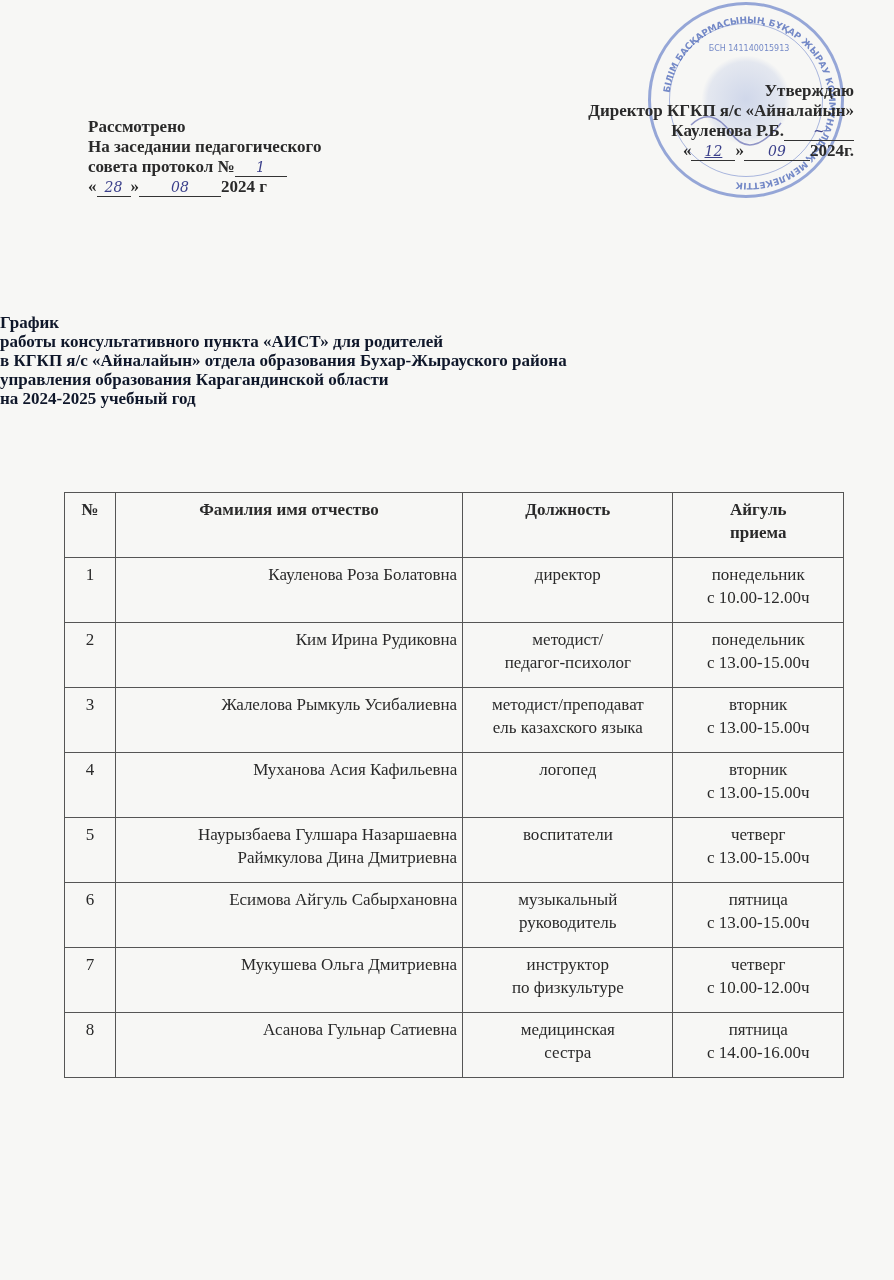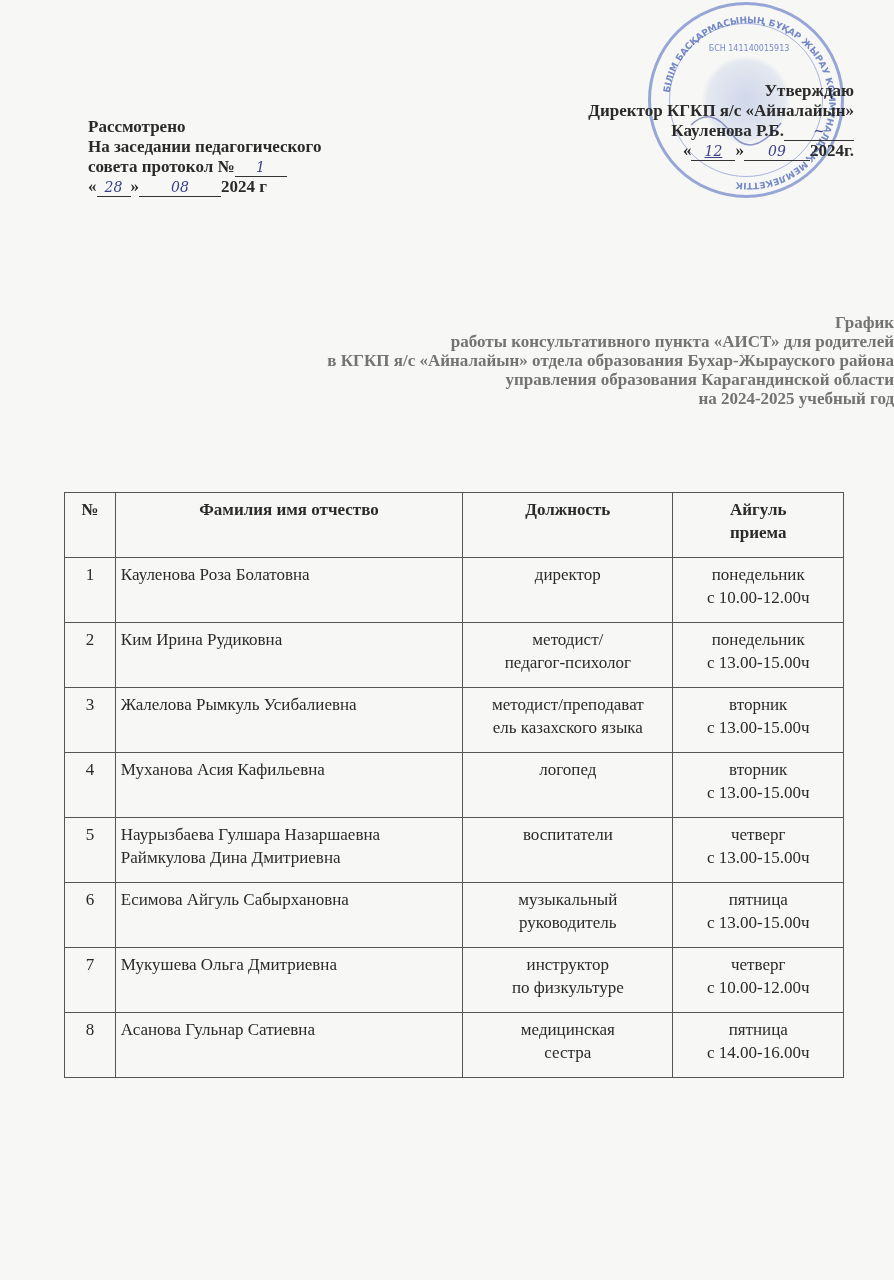--- a/index.html
+++ b/index.html
@@ -47,23 +47,23 @@
     border: 1.5px solid rgba(70,100,190,0.45);
   }
   .stamp .emblem {
     position: absolute; left: 50px; top: 50px; width: 90px; height: 90px;
     border-radius: 50%;
     background: radial-gradient(circle, rgba(90,120,200,0.25) 0%, rgba(90,120,200,0.12) 60%, transparent 70%);
   }
   .stamp svg { position: absolute; left: 0; top: 0; }
   .title-block {
     position: absolute; left: 0; right: 0; top: 313px;
-    text-align: right;
+    text-align: left;
     font-weight: bold; font-size: 17px; line-height: 19px;
-    color: #737373;
+    color: #0f172a;
   }
   table.schedule {
     position: absolute; left: 64px; top: 492px;
     width: 780px;
     border-collapse: collapse;
     font-size: 17px;
   }
   table.schedule th, table.schedule td {
     border: 1.3px solid #555;
     vertical-align: top;
@@ -71,21 +71,21 @@
     line-height: 23px;
   }
   table.schedule th {
     font-weight: bold;
     text-align: center;
     height: 55px;
     color: #2a2a2a;
   }
   table.schedule td { height: 55px; color: #2a2a2a; }
   .c-num { width: 40px; text-align: center; }
-  .c-name { width: 338px; text-align: left; }
+  .c-name { width: 338px; text-align: right; }
   .c-pos { width: 200px; text-align: center; }
   .c-time { width: 160px; text-align: center; }
   .line { display: block; }
 </style>
 </head>
 <body>
 
 <div class="left-block">
   <div>Рассмотрено</div>
   <div>На заседании педагогического</div>

